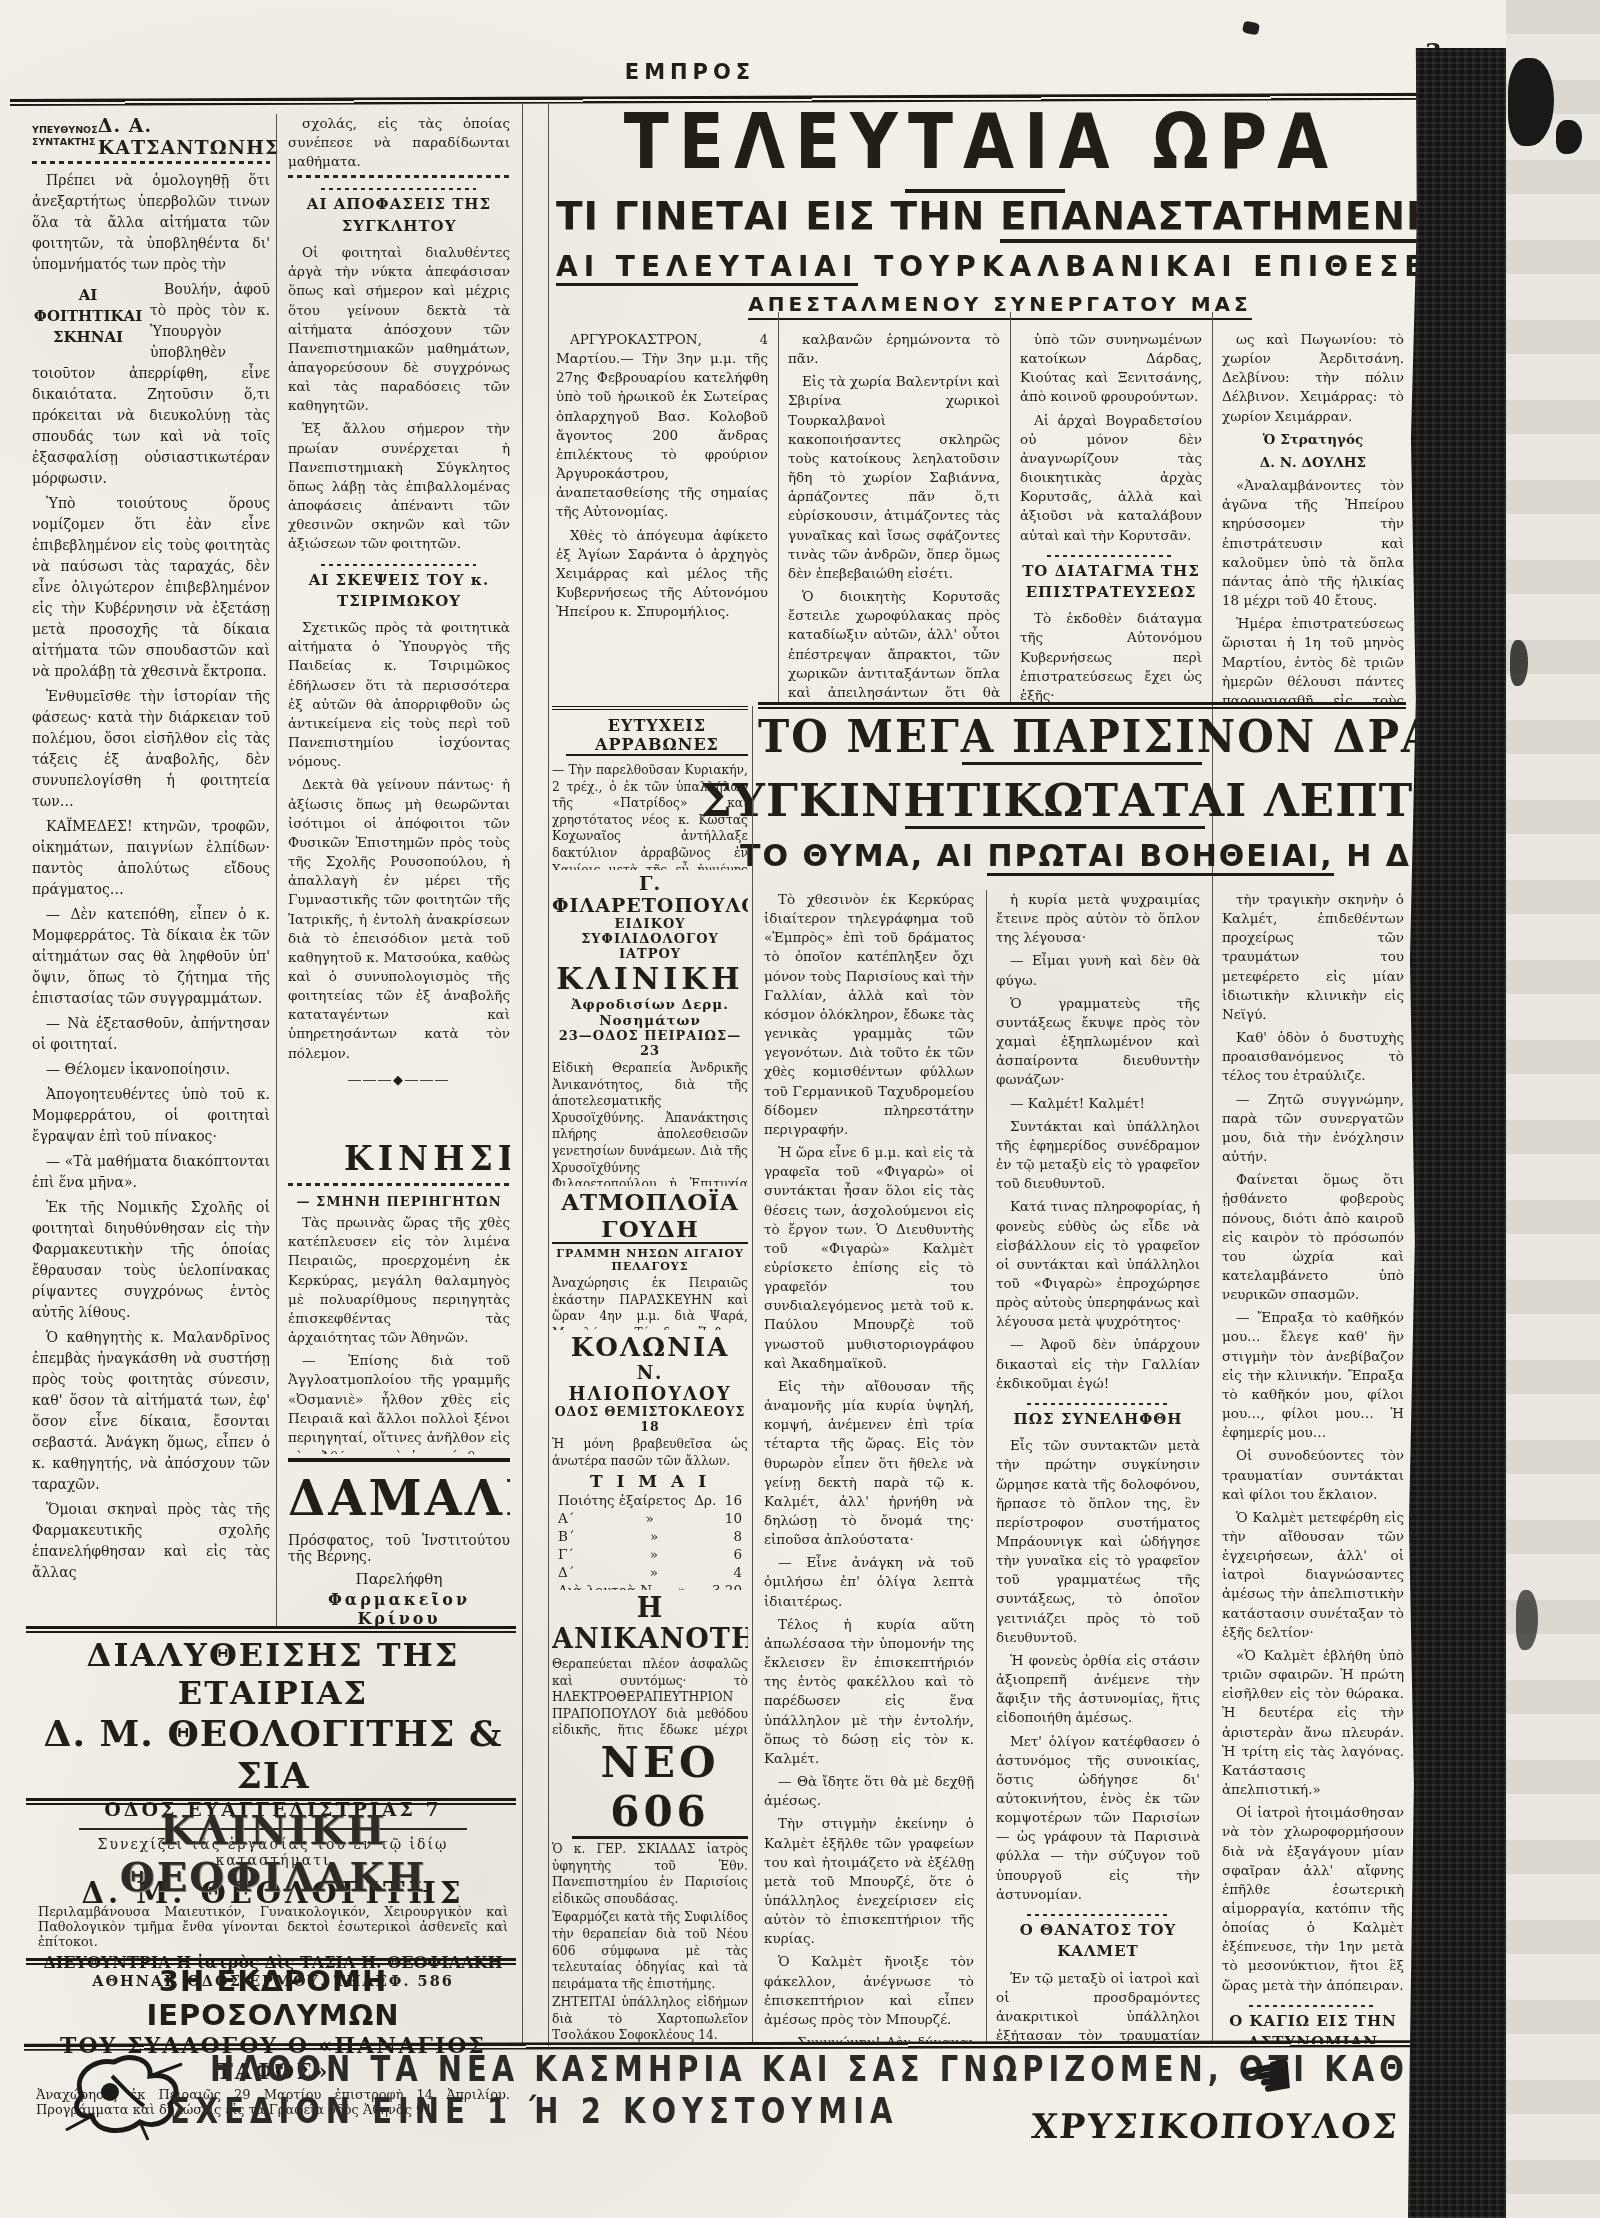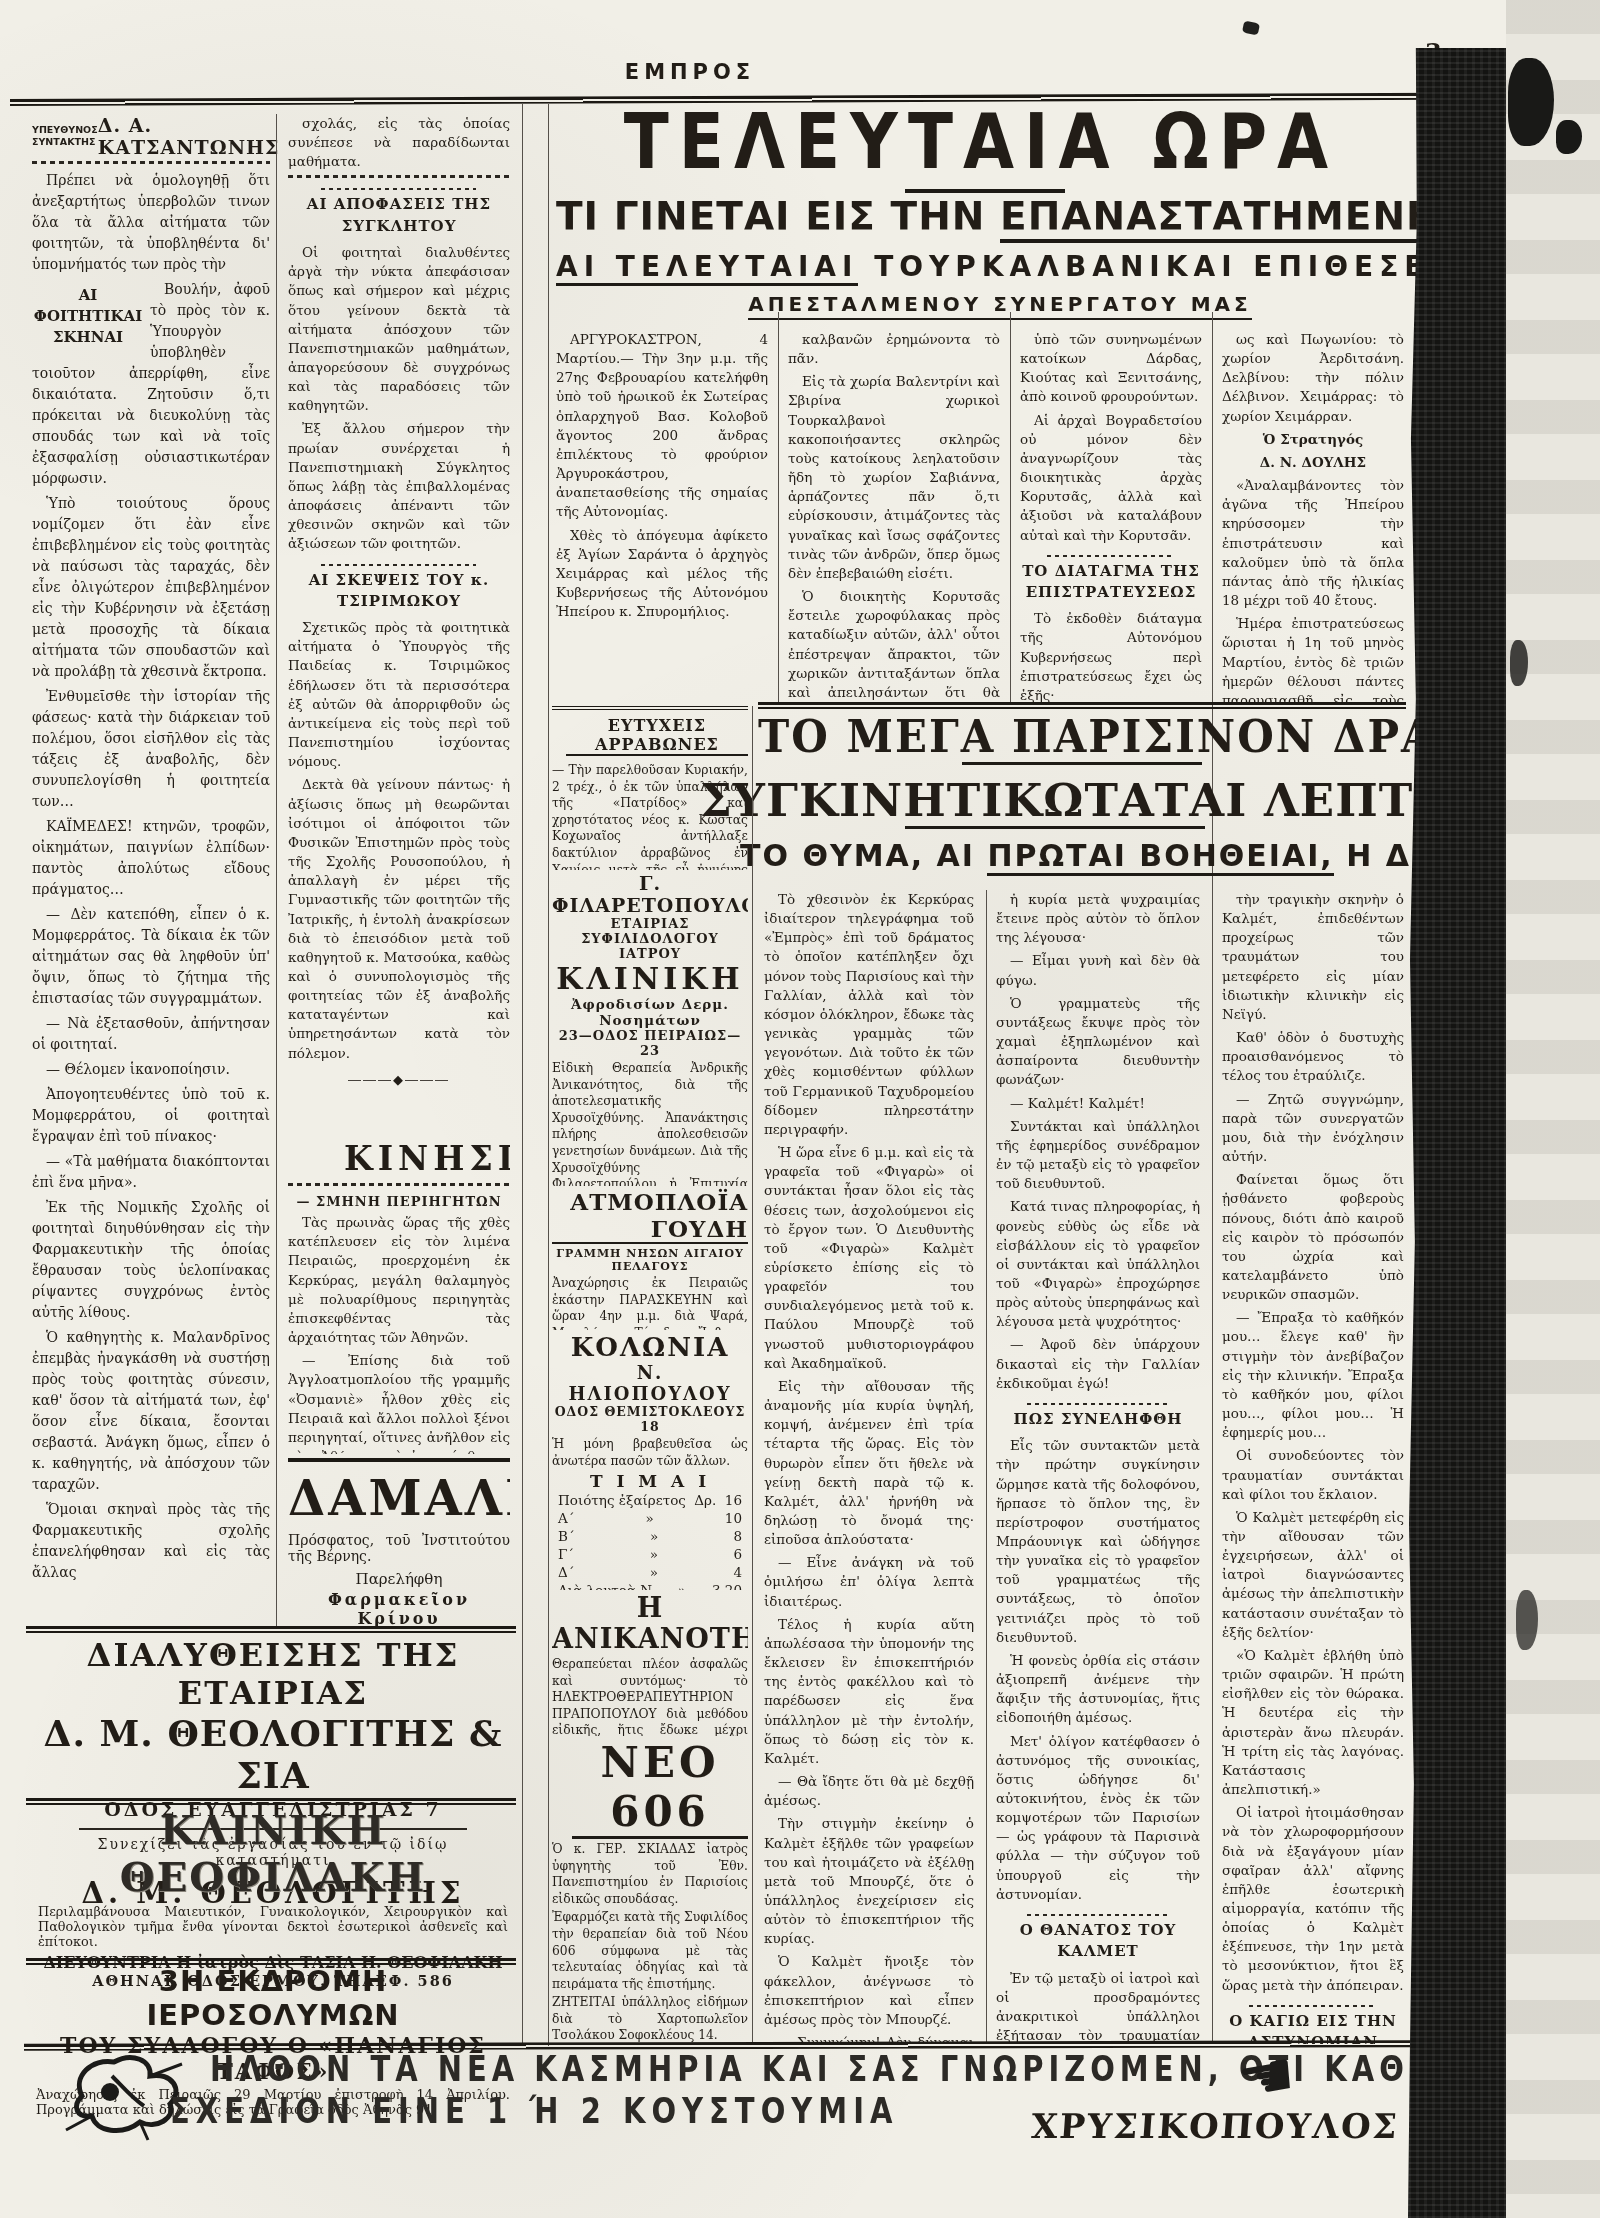--- a/index.html
+++ b/index.html
@@ -240,32 +240,32 @@
 
   <div class="vrule" style="left:752px;top:706px;height:1338px;"></div>
 
   <div class="adbox" style="top:714px;height:156px;">
     <div class="ad-title" style="font-size:16px;border-bottom:2px solid #1e1b16;display:inline-block;margin:2px 0 4px 14px;">ΕΥΤΥΧΕΙΣ ΑΡΡΑΒΩΝΕΣ</div>
     <p>— Τὴν παρελθοῦσαν Κυριακήν, 2 τρέχ., ὁ ἐκ τῶν ὑπαλλήλων τῆς «Πατρίδος» καὶ χρηστότατος νέος κ. Κῶστας Κοχωναῖος ἀντήλλαξε δακτύλιον ἀρραβῶνος ἐν Χανίοις μετὰ τῆς εὖ ἠγμένης καὶ προτερημάτων κεκοσμημένης δίδος Α. Σπυριδάκη, κόρης εὐφήμως γνωστῆς ἐν Χανίοις οἰκογενείας Ἀ. Σπυριδάκη.</p>
   </div>
 
   <div class="adbox" style="top:872px;height:314px;text-align:center;">
     <div class="ad-title" style="font-size:19px;">Γ. ΦΙΛΑΡΕΤΟΠΟΥΛΟΥ</div>
-    <div class="ad-title" style="font-size:13px;">ΕΤΑΙΡΙΑΣ ΣΥΦΙΛΙΔΟΛΟΓΟΥ ΙΑΤΡΟΥ</div>
+    <div class="ad-title" style="font-size:13px;">ΕΙΔΙΚΟΥ ΣΥΦΙΛΙΔΟΛΟΓΟΥ ΙΑΤΡΟΥ</div>
     <div class="ad-title" style="font-size:30px;letter-spacing:4px;">ΚΛΙΝΙΚΗ</div>
     <div class="ad-title" style="font-size:13.5px;">Ἀφροδισίων Δερμ. Νοσημάτων</div>
     <div class="ad-title" style="font-size:13px;">23—ΟΔΟΣ ΠΕΙΡΑΙΩΣ—23</div>
     <div class="itemlist" style="text-align:justify;">
         <p class="para">Εἰδικὴ Θεραπεία Ἀνδρικῆς Ἀνικανότητος, διὰ τῆς ἀποτελεσματικῆς Χρυσοϊχθύνης. Ἀπανάκτησις πλήρης ἀπολεσθεισῶν γενετησίων δυνάμεων. Διὰ τῆς Χρυσοϊχθύνης Φιλαρετοπούλου ἡ Ἐπιτυχία τῆς θεραπείας εἶνε βεβαία καὶ μόνιμος.</p>
       </div>
 
   </div>
 
   <div class="adbox" style="top:1188px;height:142px;text-align:center;">
-    <div class="ad-title" style="font-size:23px;letter-spacing:1px;border-bottom:2px solid #1e1b16;display:inline-block;text-align:right;">ΑΤΜΟΠΛΟΪΑ ΓΟΥΔΗ</div>
+    <div class="ad-title" style="font-size:23px;letter-spacing:1px;border-bottom:2px solid #1e1b16;display:inline-block;">ΑΤΜΟΠΛΟΪΑ ΓΟΥΔΗ</div>
     <div class="ad-title" style="font-size:11px;margin-top:3px;">ΓΡΑΜΜΗ ΝΗΣΩΝ ΑΙΓΑΙΟΥ ΠΕΛΑΓΟΥΣ</div>
     <p>Ἀναχώρησις ἐκ Πειραιῶς ἑκάστην ΠΑΡΑΣΚΕΥΗΝ καὶ ὥραν 4ην μ.μ. διὰ Ψαρά, Μιτυλήνην, Τένεδον, Ἴμβρον, Μοῦδρον, Κάστρον (Λήμνου), Σαμοθράκην, Θάσον καὶ Καβάλλαν.</p>
   </div>
 
   <div class="adbox" style="top:1332px;height:258px;text-align:center;">
     <div class="ad-title" style="font-size:26px;letter-spacing:2px;">ΚΟΛΩΝΙΑ</div>
     <div class="ad-title" style="font-size:18px;letter-spacing:2px;">Ν. ΗΛΙΟΠΟΥΛΟΥ</div>
     <div class="ad-title" style="font-size:12.5px;">ΟΔΟΣ ΘΕΜΙΣΤΟΚΛΕΟΥΣ 18</div>
     <p>Ἡ μόνη βραβευθεῖσα ὡς ἀνωτέρα πασῶν τῶν ἄλλων.</p>
     <div class="ad-title" style="font-size:17px;letter-spacing:4px;">Τ Ι Μ Α Ι</div>

